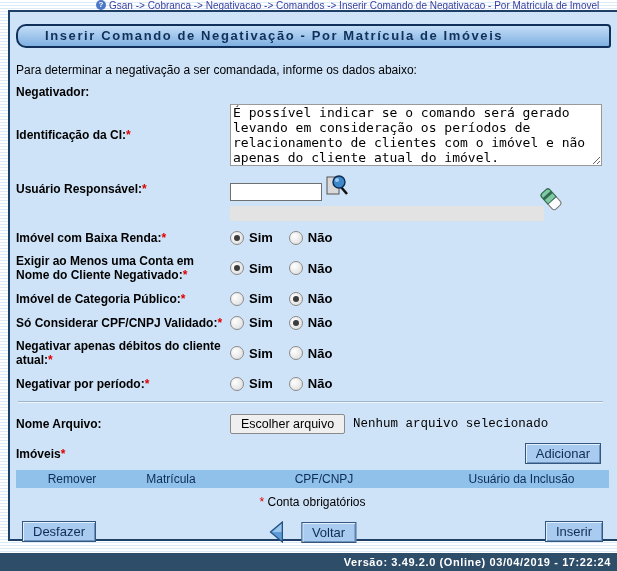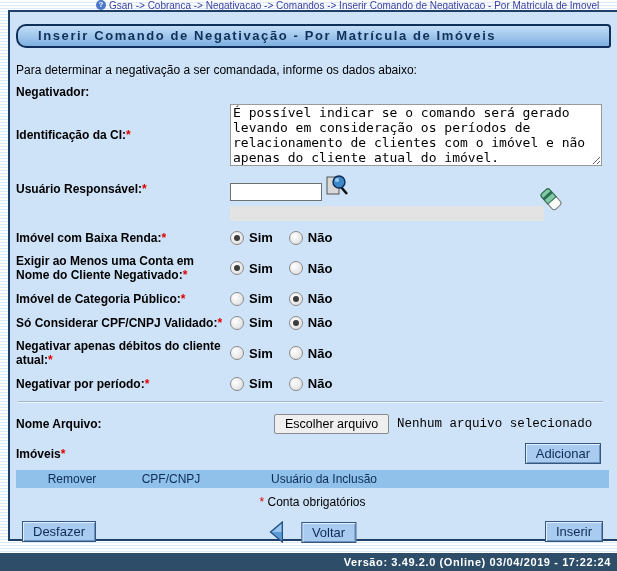--- a/index.html
+++ b/index.html
@@ -10,21 +10,21 @@
   .breadcrumb{position:absolute;top:0;left:0;right:4px;height:11px;font-size:10px;line-height:11px;
     color:#3a3f9e;white-space:nowrap;overflow:hidden;padding-left:96px;cursor:pointer;}
   .crumb-text{text-decoration:underline;}
   .help-icon{display:inline-block;width:10px;height:10px;border-radius:50%;background:#4a77c8;
     color:#fff;font-size:8px;line-height:10px;text-align:center;font-weight:bold;margin-right:3px;vertical-align:top;}
   
   .container{position:absolute;top:10px;left:8px;width:609px;height:531px;box-sizing:border-box;
     background:#cfe3f8;border-top:2px solid #1e3f66;border-left:2px solid #1e3f66;border-bottom:2px solid #1e3f66;}
   .title-box{margin:12px 6px 0 6px;height:20px;background:linear-gradient(#c3ddf6,#7fb0e2);
     border:2px solid #10305a;border-radius:10px 4px 3px 10px;font-size:13px;font-weight:bold;
-    color:#10305a;letter-spacing:1.6px;line-height:20px;padding-left:20px;overflow:hidden;white-space:nowrap;}
+    color:#10305a;letter-spacing:1.6px;line-height:20px;padding-left:27px;overflow:hidden;white-space:nowrap;}
   .intro{margin:15px 0 8px 6px;font-size:12px;color:#000;}
   .form{padding:0 8px 0 6px;}
   .row{display:flex;margin-bottom:5px;align-items:flex-start;}
   .row.center{align-items:center;}
   .lbl{width:214px;flex:none;font-weight:bold;font-size:12px;line-height:14px;color:#000;}
   .req{color:#e00000;}
   .ro-field{background:#e3e3e3;height:17px;font-size:12.5px;line-height:17px;padding:0 4px;color:#000;flex:1;}
   .ci-textarea{width:372px;height:62px;box-sizing:border-box;border:1px solid #999;background:#fff;
     font-family:"DejaVu Sans Mono","Liberation Mono",monospace;font-size:13px;line-height:15px;
     padding:0 2px;resize:both;overflow:hidden;}
@@ -35,21 +35,21 @@
   .eraser-wrap{position:absolute;left:308px;top:12px;cursor:pointer;}
   .search-wrap{cursor:pointer;}
   .radios{display:flex;align-items:center;}
   .radio{width:12px;height:12px;border-radius:50%;border:1px solid #8a8a8a;flex:none;position:relative;
     background:radial-gradient(circle at 35% 35%,#ffffff,#d8d8d8);cursor:pointer;}
   .radio.checked::after{content:"";position:absolute;left:3px;top:3px;width:6px;height:6px;border-radius:50%;background:#3c3c3c;}
   .radio-lab{font-size:13px;font-weight:bold;margin:0 16px 0 5px;}
   .rrow{margin-bottom:9px;}
   .divider{height:1px;margin:10px 6px 10px 2px;background:#9fb6cc;border-bottom:1px solid #eef5fc;}
   .file-btn{background:#efefef;border:1px solid #8a8a8a;border-radius:2px;font-size:12.5px;
-    padding:2px 10px;color:#000;cursor:pointer;font-family:inherit;margin-left:44px;}
+    padding:2px 10px;color:#000;cursor:pointer;font-family:inherit;}
   .file-status{font-size:12.5px;margin-left:8px;line-height:22px;font-family:Liberation Mono, monospace;}
   .btn{background:#aacbf0;border:1px solid #35577e;color:#0e2c55;font-size:13px;padding:2px 10px;
     box-shadow:inset 1px 1px 0 #e2effc, inset -1px -1px 0 #6b93bd;cursor:pointer;font-family:inherit;}
   .imoveis-row{display:flex;align-items:center;justify-content:space-between;margin:8px 8px 6px 0;}
   .thead{display:grid;grid-template-columns:112px 86px 220px auto;background:#8fc1ea;height:18px;
     line-height:18px;font-size:12px;font-weight:normal;color:#0e2c55;text-align:center;margin-right:0px;}
   .campos{text-align:center;font-size:12px;margin-top:7px;color:#000;}
   .actions{position:relative;margin-top:12px;height:24px;padding:0 6px;}
   .btn-left{float:left;}
   .btn-right{float:right;}
@@ -192,20 +192,21 @@
 
       <div class="imoveis-row">
         <div class="lbl">
           <span>Imóveis</span><span class="req">*</span>
         </div>
         <button class="btn">Adicionar</button>
       </div>
 
       <div class="thead">
         <div>Remover</div>
+        <div>Matrícula</div>
         <div>CPF/CNPJ</div>
         <div>Usuário da Inclusão</div>
       </div>
 
       <div class="campos">
         <span class="req">*</span><span> Conta obrigatórios</span>
       </div>
 
       <div class="actions">
         <button class="btn btn-left">Desfazer</button>

